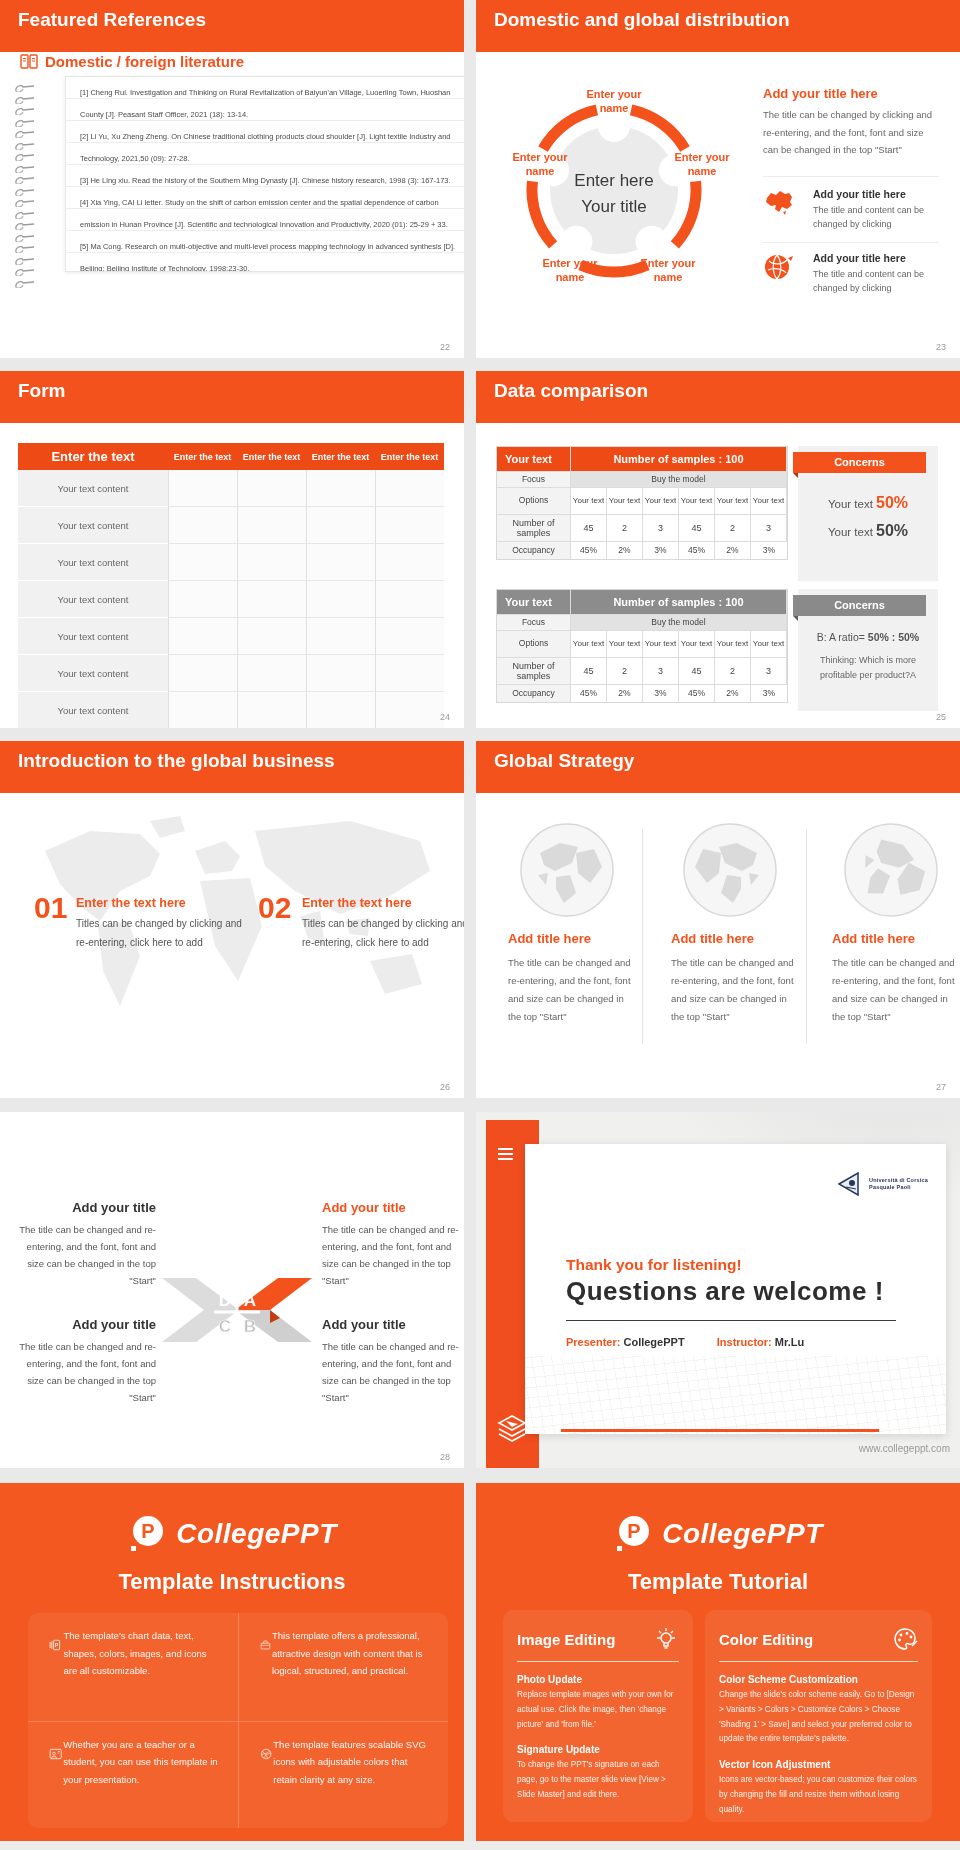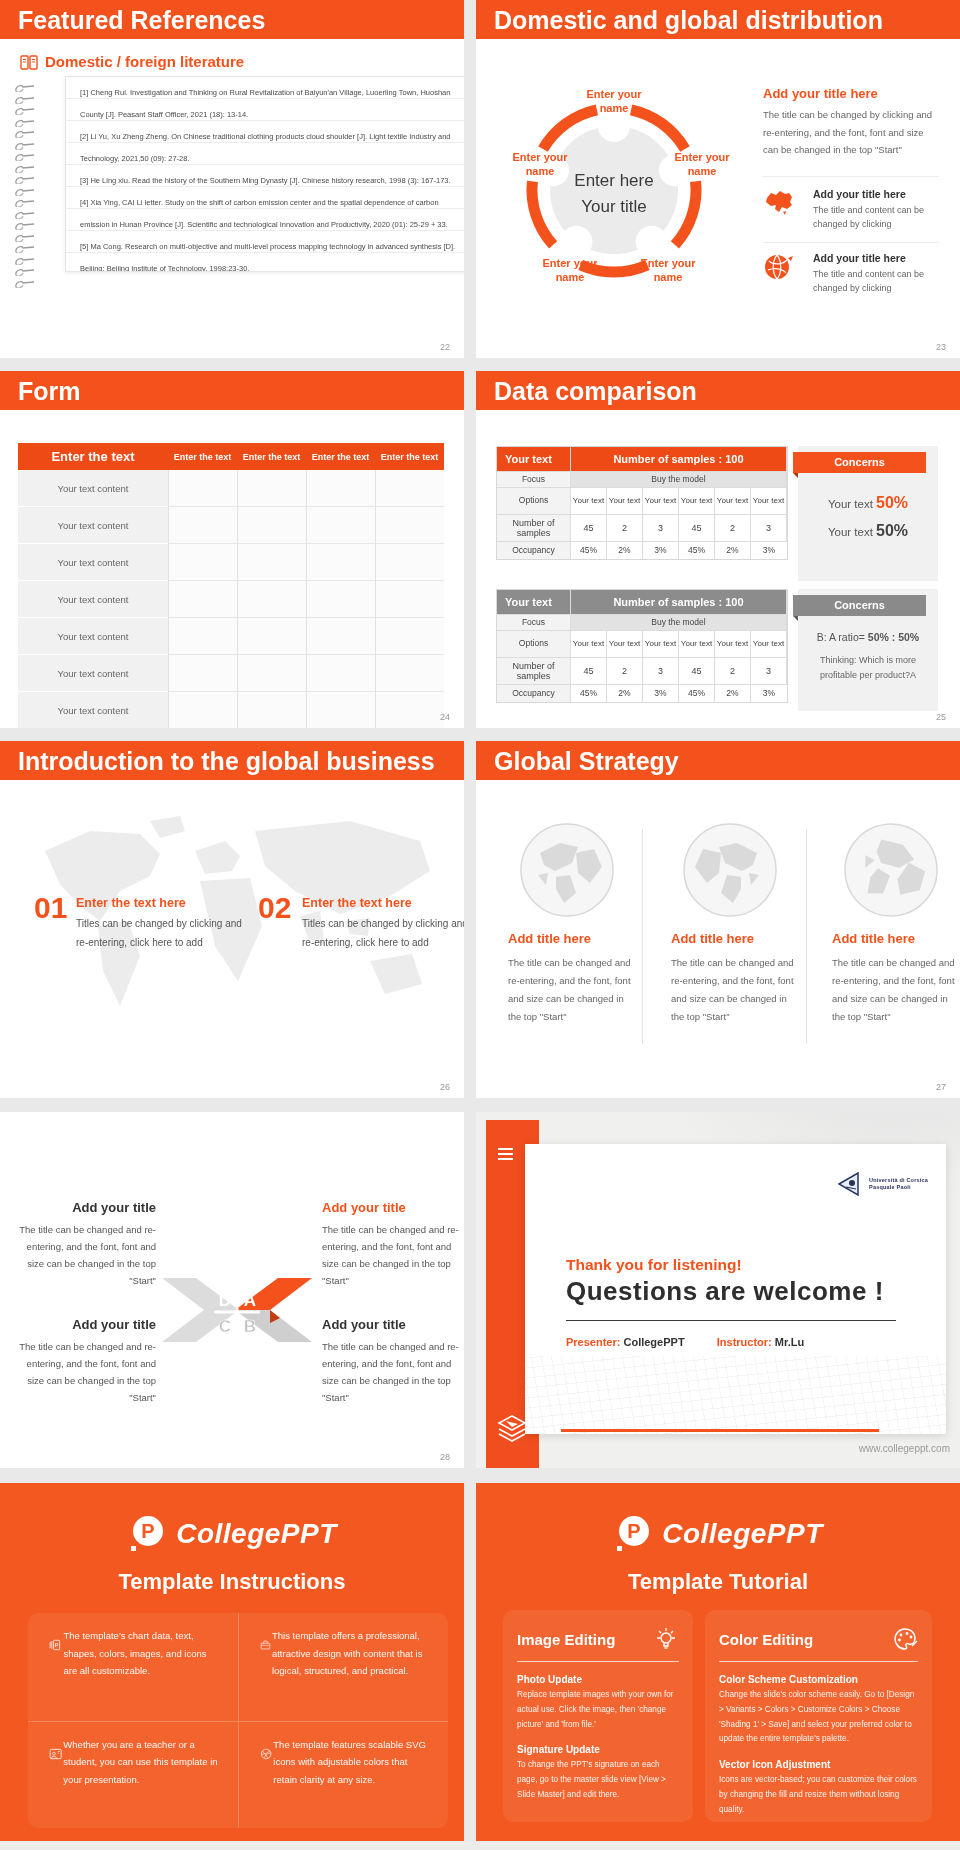--- a/index.html
+++ b/index.html
@@ -9,27 +9,27 @@
     --txt:#595959;
     --dark:#333;
   }
   *{box-sizing:border-box;margin:0;padding:0;}
   html,body{width:960px;}
   body{
     position:relative;width:960px;height:1850px;background:#E9E9E9;
     font-family:"Liberation Sans","DejaVu Sans",sans-serif;overflow:hidden;
   }
   .slide{position:absolute;background:#fff;overflow:hidden;}
-  .shead{position:absolute;left:0;top:0;right:0;height:39px;background:var(--orange);
-    color:#fff;font-size:25px;font-weight:bold;line-height:40px;padding-left:18px;}
+  .shead{position:absolute;left:0;top:0;right:0;height:52px;background:var(--orange);
+    color:#fff;font-size:19px;font-weight:bold;line-height:40px;padding-left:18px;}
   .pagenum{position:absolute;right:14px;bottom:6px;font-size:9px;color:#999;}
   .abs{position:absolute;}
 
   
-  .s22-sec{position:absolute;left:20px;top:53px;display:flex;align-items:flex-end;gap:7px;
+  .s22-sec{position:absolute;left:20px;top:53px;display:flex;align-items:center;gap:7px;
     color:var(--orange);font-size:15px;font-weight:bold;}
   .s22-spiral{position:absolute;left:14px;top:84px;display:flex;flex-direction:column;gap:3.5px;}
   .s22-refbox{position:absolute;left:37px;top:76px;width:412px;height:196px;
     background:repeating-linear-gradient(to bottom,#fff 0 21px,#EDEDED 21px 22px);
     border:1px solid #E6E6E6;box-shadow:0 1px 4px rgba(0,0,0,.08);
     padding:5px 14px 0 14px;overflow:hidden;margin-left:28px;}
   .s22-refbox p{font-size:7.5px;line-height:22px;color:#4a4a4a;}
 
   
   .s23-label{position:absolute;width:56px;text-align:center;color:var(--orange);

